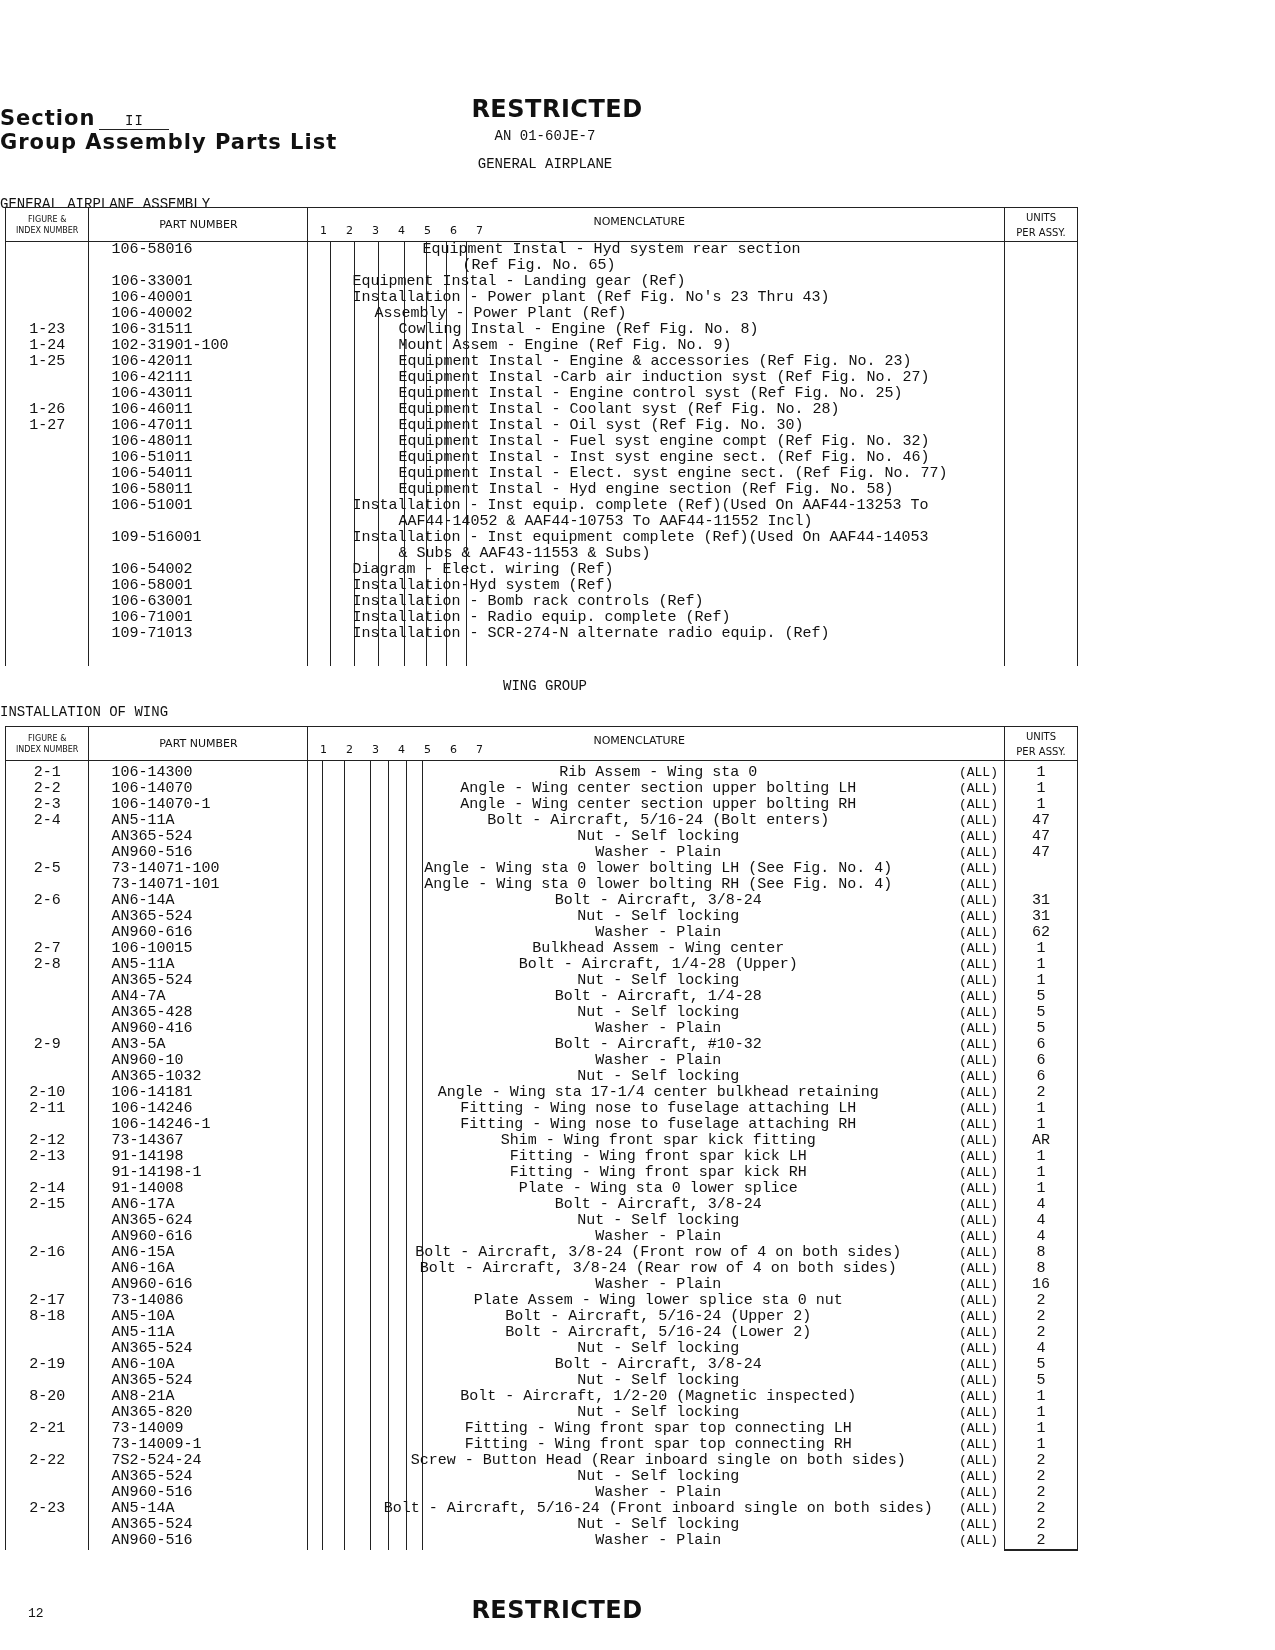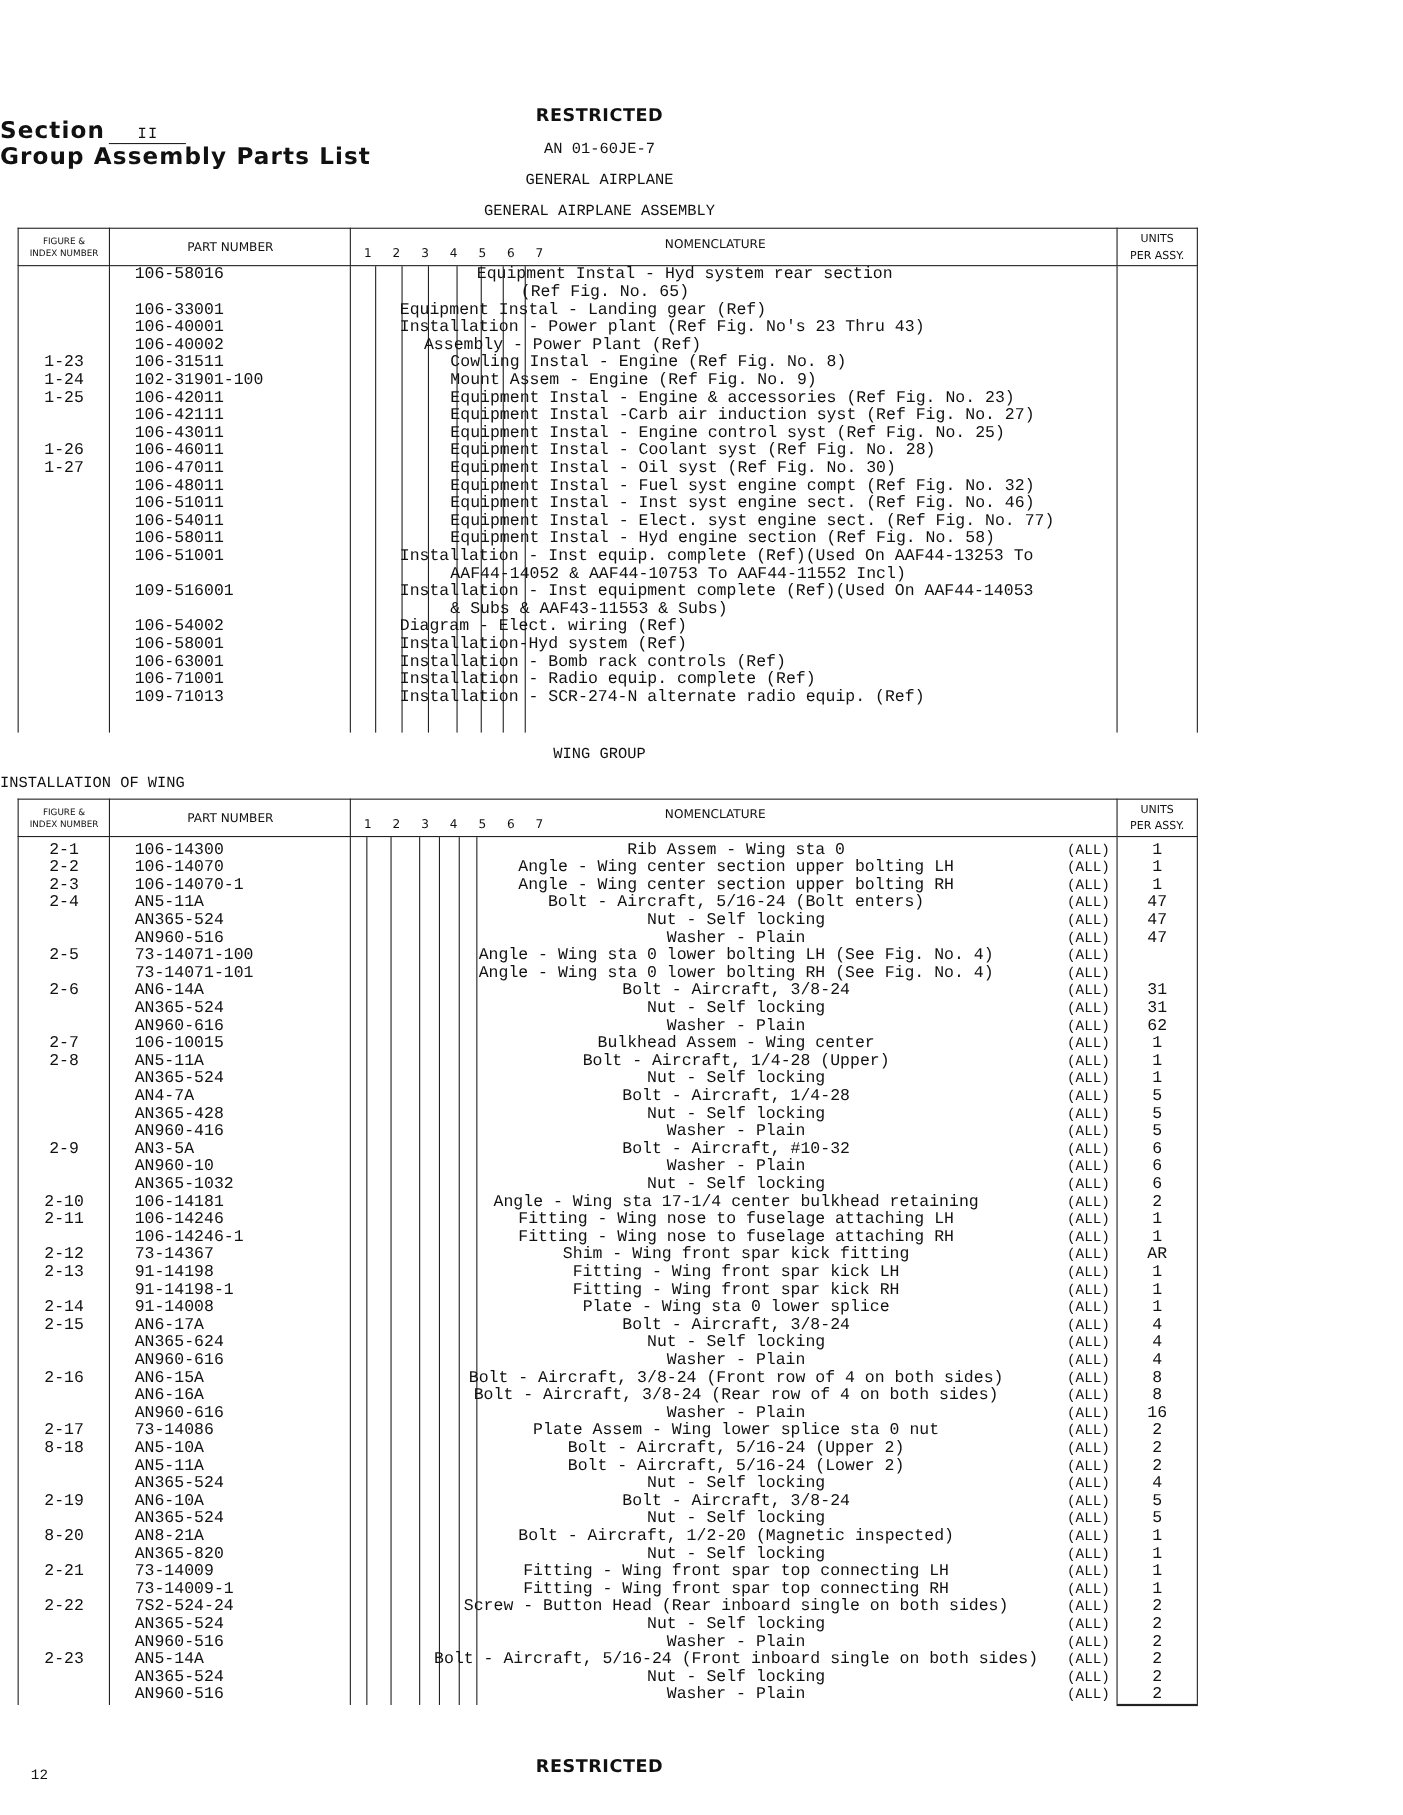--- a/index.html
+++ b/index.html
@@ -2,23 +2,23 @@
 <html><head>
 <meta charset="utf-8">
 <style>
   html, body { margin:0; padding:0; background:#ffffff; }
   body { width:1275px; height:1650px; position:relative; overflow:hidden; color:#111; font-family:"Liberation Mono", monospace; }
   .mono { font-family:"Liberation Mono", "DejaVu Sans Mono", monospace; }
   .abs { position:absolute; }
   .section-line { left:0; top:106px; font-family:"DejaVu Sans", sans-serif; font-weight:bold; font-size:21px; letter-spacing:1px; }
   .section-line .num { display:inline-block; width:70px; border-bottom:1px solid #222; font-family:"Liberation Mono", monospace; font-weight:normal; font-size:14px; text-align:center; margin-left:4px; }
   .gapl { left:0; top:130px; font-family:"DejaVu Sans", sans-serif; font-weight:bold; font-size:21px; letter-spacing:1px; }
-  .restricted { font-family:"DejaVu Sans", sans-serif; font-weight:bold; font-size:16px; letter-spacing:0.5px; }
+  .restricted { font-family:"DejaVu Sans", sans-serif; font-weight:bold; font-size:24px; letter-spacing:0.5px;padding-left:12px; }
   .center-text { font-size:14px; }
-  table.parts { position:absolute; border-collapse:collapse; left:16px; width:1073px; table-layout:fixed; }
+  table.parts { position:absolute; border-collapse:collapse; left:5px; width:1073px; table-layout:fixed; }
   table.parts th { font-family:"DejaVu Sans", sans-serif; font-weight:normal; font-size:11px; border:1.5px solid #222; padding:0; vertical-align:middle; }
   table.parts th.fig { font-size:8px; line-height:11px; }
   table.parts th.units { font-size:10px; line-height:15px; }
   table.parts td { border-left:1.5px solid #222; border-right:1.5px solid #222; vertical-align:top; padding:0; font-size:15px; line-height:16px; }
   .hdr-nums span { display:inline-block; width:26px; text-align:center; font-size:11px; }
   .row { height:16px; white-space:nowrap; }
   .fig-cell .row { text-align:center; }
   .pn-cell .row { padding-left:22px; }
   .nom-cell { position:relative; }
   .nom-cell .row { position:relative; }
@@ -30,21 +30,21 @@
 </head>
 <body>
 
 <div class="abs section-line">
   <span>Section</span><span class="num">II</span>
 </div>
 <div class="abs gapl">Group Assembly Parts List</div>
 <div class="abs restricted" style="left:0;width:1090px;text-align:center;top:95px;">RESTRICTED</div>
 <div class="abs center-text" style="left:0;width:1090px;text-align:center;top:128px;">AN 01-60JE-7</div>
 <div class="abs center-text" style="left:0;width:1090px;text-align:center;top:156px;">GENERAL AIRPLANE</div>
-<div class="abs center-text" style="left:0;width:1090px;text-align:center;top:184px;">GENERAL AIRPLANE ASSEMBLY</div>
+<div class="abs center-text" style="left:0;width:1090px;text-align:left;top:196px;">GENERAL AIRPLANE ASSEMBLY</div>
 
 <table class="parts" style="top:207px;">
   <colgroup>
       <col style="width:80px">
       <col style="width:210px">
       <col style="width:668px">
       <col style="width:70px">
     </colgroup>
   <thead>
     <tr style="height:34px;">

